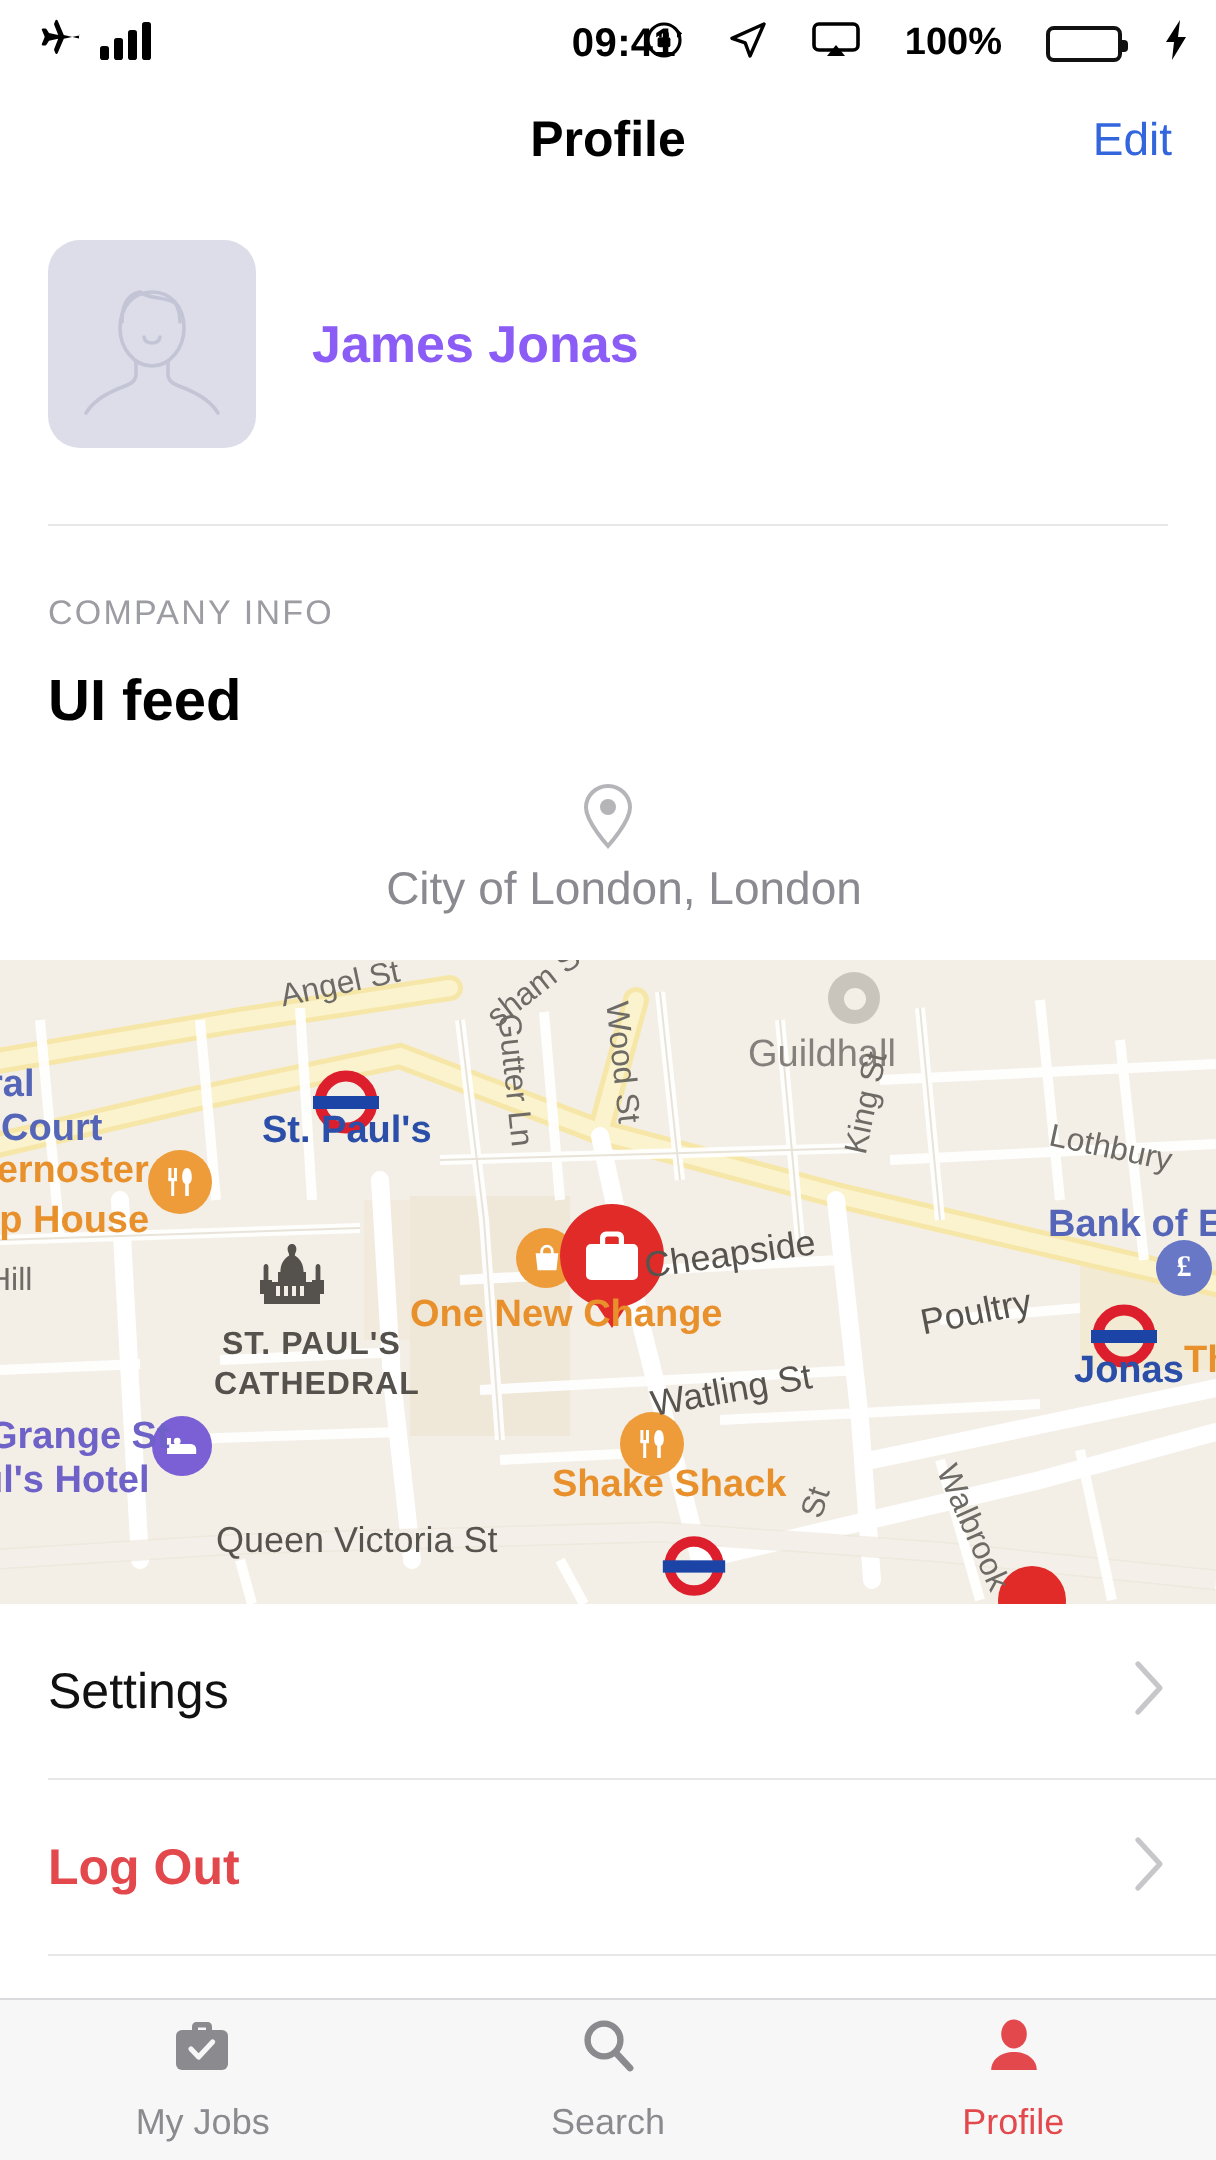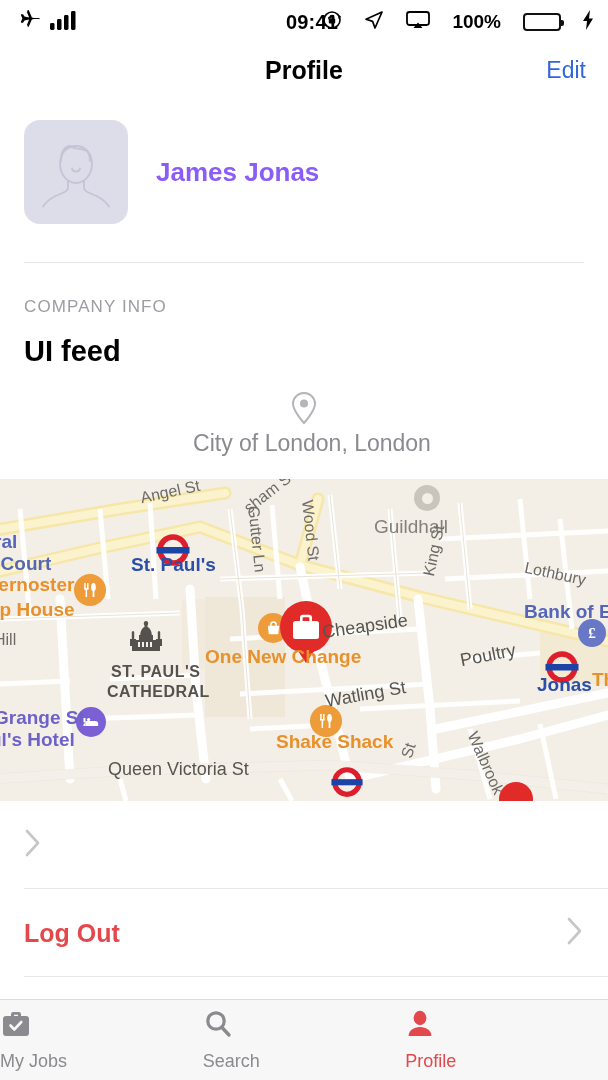--- a/index.html
+++ b/index.html
@@ -136,21 +136,21 @@
   }
 
   
   .tabbar {
     position: absolute; bottom: 0; left: 0; right: 0; height: 80px;
     background: #F7F7F7; border-top: 1px solid #DBDBDD;
     display: flex;
   }
   .tab {
     flex: 1; display: flex; flex-direction: column;
-    justify-content: center; gap: 8px;
+    align-items: center; justify-content: center; gap: 8px;
   }
   .tab-label { font-size: 18px; color: #8A8A8F; }
   .tab.active .tab-label { color: #E2484C; }
 </style>
 </head>
 <body>
 
 <div class="statusbar">
   <div class="sb-left">
     <span>
@@ -438,20 +438,21 @@
   <div class="maplabel lbl-street-lg" style="left:322px; top:137px; transform:rotate(-8deg);">Cheapside</div>
   <div class="maplabel lbl-street-lg" style="left:460px; top:166px; transform:rotate(-11deg);">Poultry</div>
   <div class="maplabel lbl-street-lg" style="left:325px; top:205px; transform:rotate(-10deg);">Watling St</div>
   <div class="maplabel lbl-street" style="left:480px; top:250px; transform:rotate(66deg); transform-origin:left top;">Walbrook</div>
   <div class="maplabel lbl-street-lg" style="left:108px; top:280px;">Queen Victoria St</div>
   <div class="maplabel lbl-street" style="left:-6px; top:152px;">Hill</div>
   <div class="maplabel lbl-street" style="left:398px; top:276px; transform:rotate(-72deg); transform-origin:left top;">St</div>
 </div>
 
 <div class="list-row">
+  <span class="row-label dark">Settings</span>
   <span class="chevron">
     <svg width="18" height="30" viewBox="0 0 18 30">
         <path d="M3 3l11 12L3 27" fill="none" stroke="#C6C6CB" stroke-width="2.6" stroke-linecap="round" stroke-linejoin="round"></path>
       </svg>
   </span>
   <span class="row-sep"></span>
 </div>
 
 <div class="list-row">
   <span class="row-label danger">Log Out</span>

